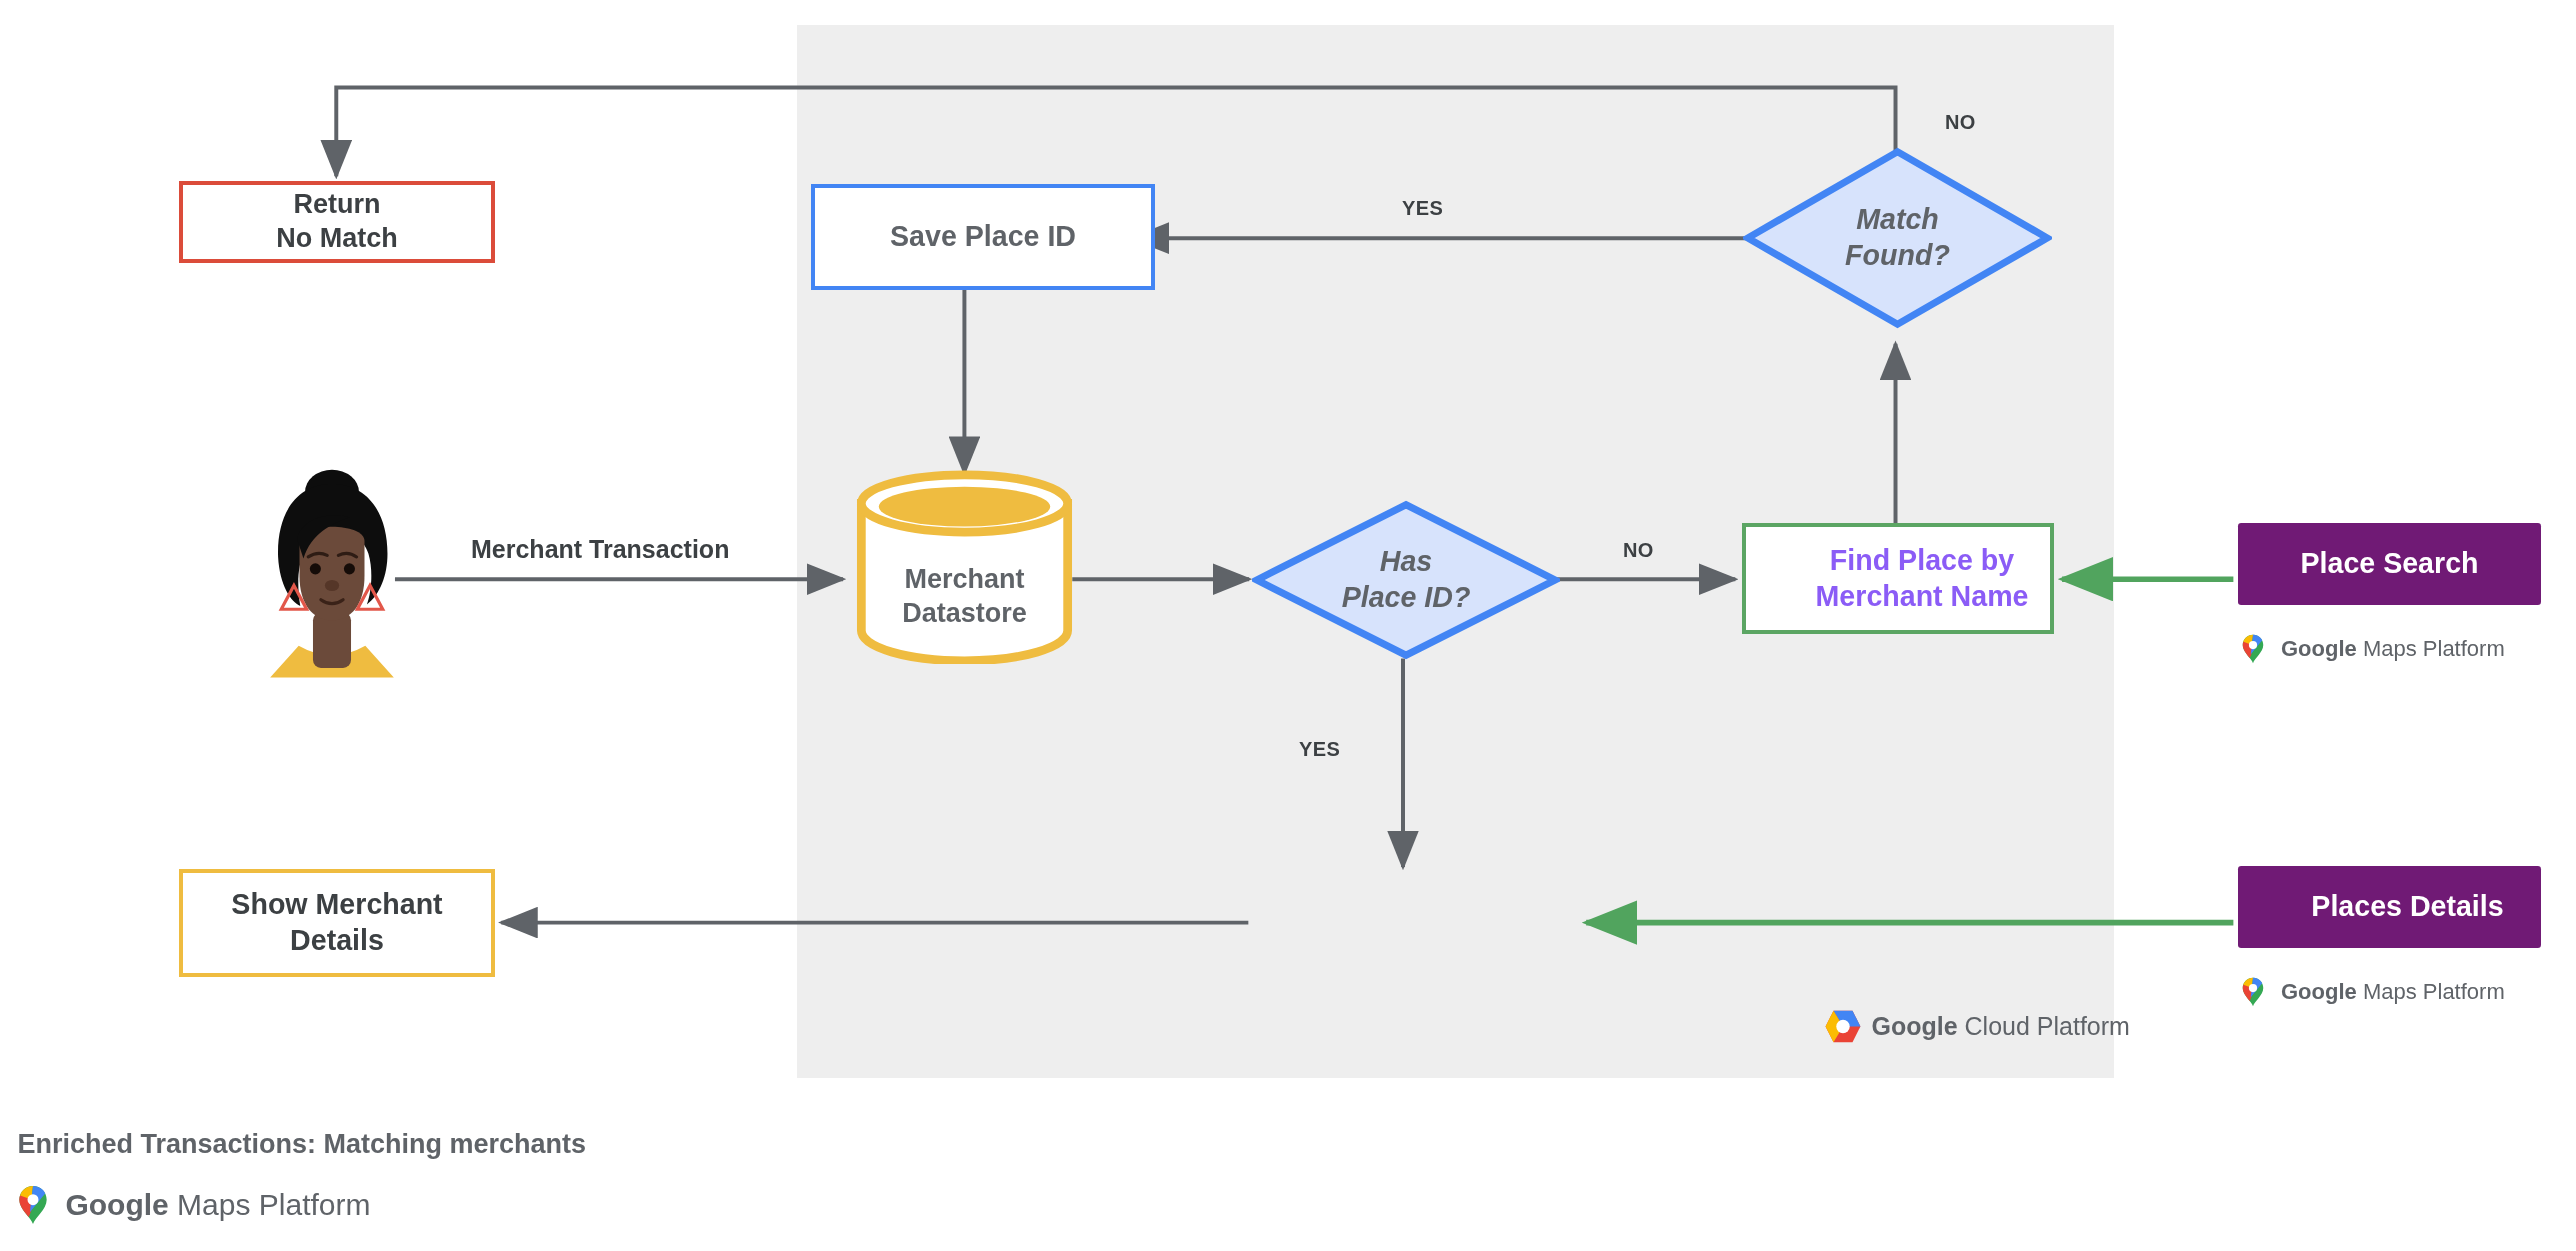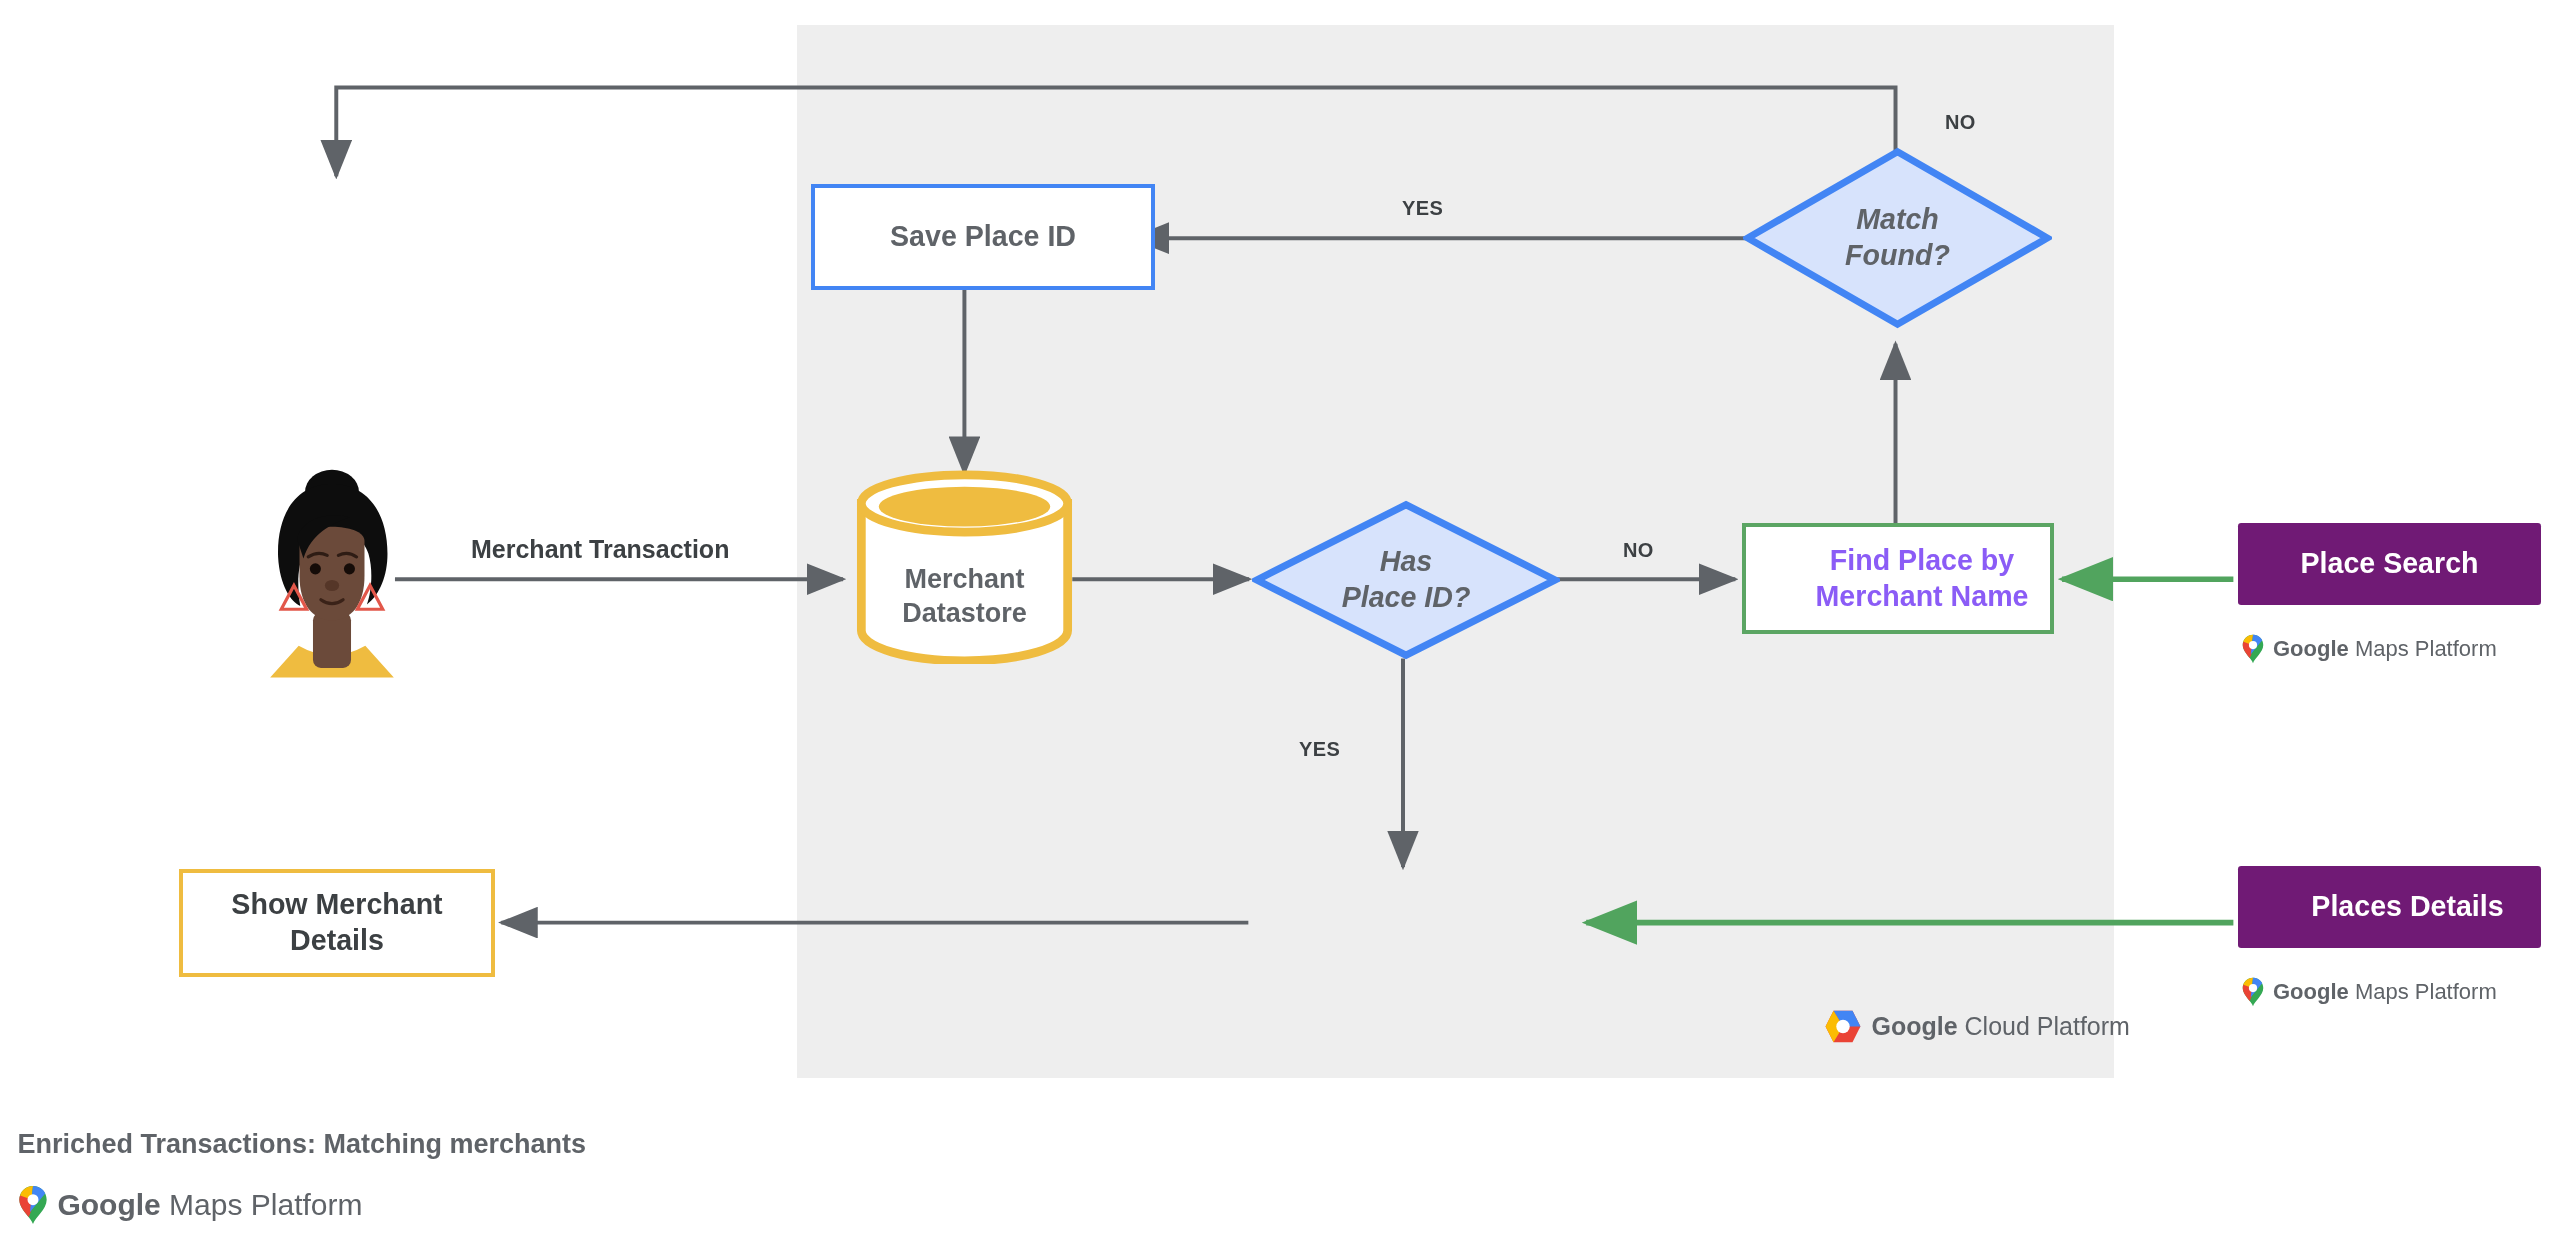--- a/index.html
+++ b/index.html
@@ -76,21 +76,21 @@
   .sm{ font-size:20px; letter-spacing:0.4px; }
 
   
   #wires{ position:absolute; left:0; top:0; width:2576px; height:1252px; pointer-events:none; }
 
   
   .avatar{ position:absolute; }
   .avatar svg{ display:block; width:100%; height:100%; }
 
   
-  .gmp-logo{ position:absolute; display:flex; align-items:center; gap:8px; }
+  .gmp-logo{ position:absolute; display:flex; align-items:center; gap:16px; }
   .gmp-logo .gmp-pin{ display:block; flex:0 0 auto; }
   .gmp-logo .gmp-txt{ color:#5F6368; font-size:22px; white-space:nowrap; }
   .gmp-logo .gmp-txt b{ font-weight:bold; }
 
   .gcp-logo{ position:absolute; display:flex; align-items:center; gap:9.5px; }
   .gcp-logo .gcp-hex{ display:block; flex:0 0 auto; }
   .gcp-logo .gcp-txt{ color:#5F6368; font-size:25px; white-space:nowrap; }
   .gcp-logo .gcp-txt b{ font-weight:bold; }
 
   
@@ -145,20 +145,22 @@
      Show Merchant Details --&gt;
     <path d="M1574,1163 L632,1163" fill="none" stroke="#5F6368" stroke-width="5" marker-end="url(#ah)"></path>
 
      Find Place by Merchant Name --&gt;
     <path d="M2816,730 L2600,730" fill="none" stroke="#51A45E" stroke-width="7" marker-end="url(#ahg)"></path>
 
      Request Place Details --&gt;
     <path d="M2816,1163 L2000,1163" fill="none" stroke="#51A45E" stroke-width="7" marker-end="url(#ahg)"></path>
   </svg>
 
+  <div class="node outlined c-red" style="left:179px; top:181px; width:316px; height:82px; font-size:27px;">Return
+No Match</div>
 
   <div class="node outlined c-blue" style="left:811px; top:184px; width:344px; height:106px; font-size:28.6px;">Save Place ID</div>
 
   <div class="diamond" style="left:1743px; top:147px; width:309px; height:182px;">
     <svg viewBox="0 0 390 230" preserveAspectRatio="none">
       <polygon points="195,6 384,115 195,224 6,115" fill="#D7E3FC" stroke="#4285F4" stroke-width="9"></polygon>
     </svg>
     <div class="dlabel" style="font-size:28.6px;">Match
 Found?</div>
   </div>

